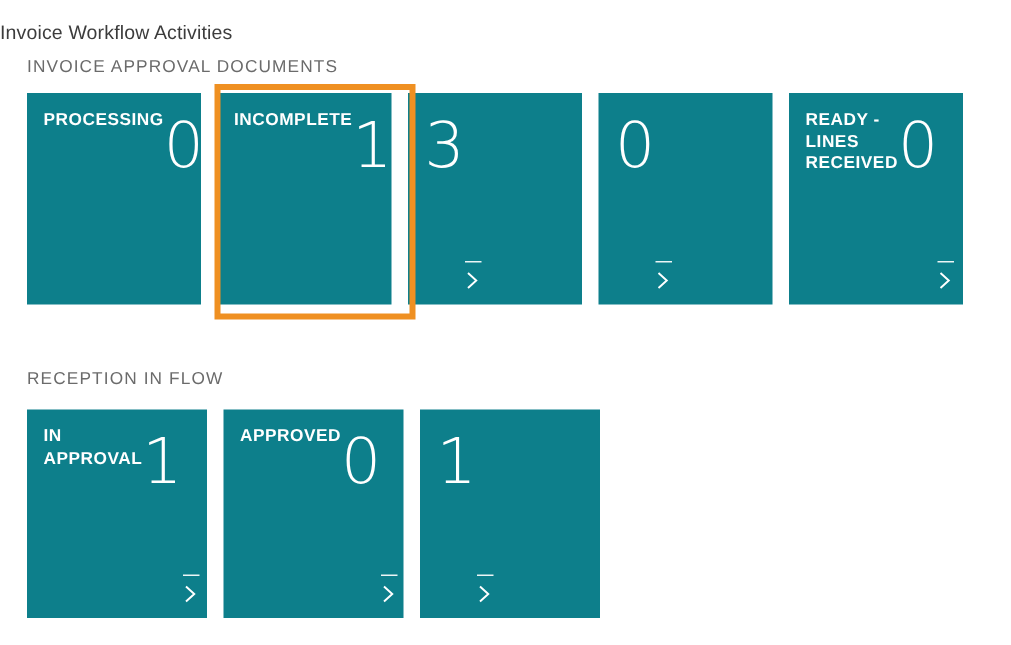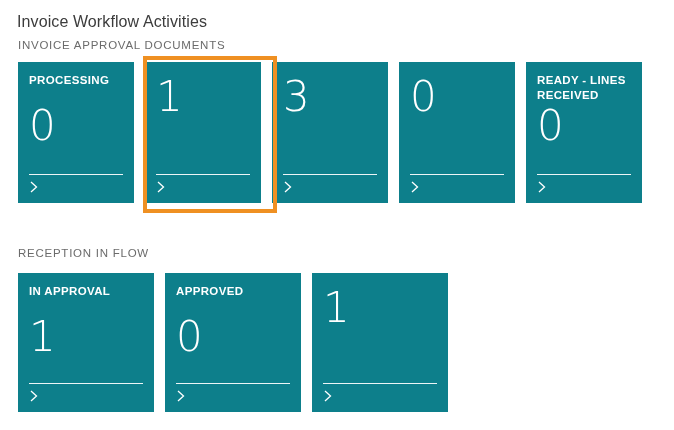--- a/index.html
+++ b/index.html
@@ -17,23 +17,23 @@
   #page {
     position: relative;
     width: 674px;
     height: 430px;
     background: #ffffff;
   }
 
   
   .page-title {
     position: absolute;
-    left: 17px;
+    left: 0;
     top: 12px;
-    font-size: 16px;
+    font-size: 13px;
     font-weight: 400;
     color: #3c3c3c;
     letter-spacing: 0.1px;
     line-height: 20px;
     white-space: nowrap;
   }
   .section-title {
     position: absolute;
     left: 18px;
     font-size: 11.5px;
@@ -56,26 +56,25 @@
 
   .tile {
     position: relative;
     box-sizing: border-box;
     width: 116px;
     height: 141px;
     margin-right: 11px;
     background: #0d7f8b;
     padding: 11px 11px 0 11px;
     display: flex;
-    flex-direction: column;
     cursor: pointer;
   }
   #card-row-2 .tile {
     height: 139px;
-    width: 136px;
+    width: 120px;
   }
   .tile:last-child { margin-right: 16px; }
 
   .tile-label {
     font-size: 11.5px;
     font-weight: bold;
     color: #ffffff;
     letter-spacing: 0.35px;
     line-height: 14.5px;
     text-transform: uppercase;
@@ -136,20 +135,21 @@
         <div class="tile-rule"></div>
         <span class="tile-chevron">
           <svg width="11" height="14" viewBox="0 0 11 14">
               <path d="M2 2 L7.5 7 L2 12" fill="none" stroke="#ffffff" stroke-width="1.3"></path>
             </svg>
         </span>
       </div>
     </div>
 
     <div class="tile">
+      <div class="tile-label">INCOMPLETE</div>
       <div class="tile-value">1</div>
       <div class="tile-foot">
         <div class="tile-rule"></div>
         <span class="tile-chevron">
           <svg width="11" height="14" viewBox="0 0 11 14">
               <path d="M2 2 L7.5 7 L2 12" fill="none" stroke="#ffffff" stroke-width="1.3"></path>
             </svg>
         </span>
       </div>
     </div>

